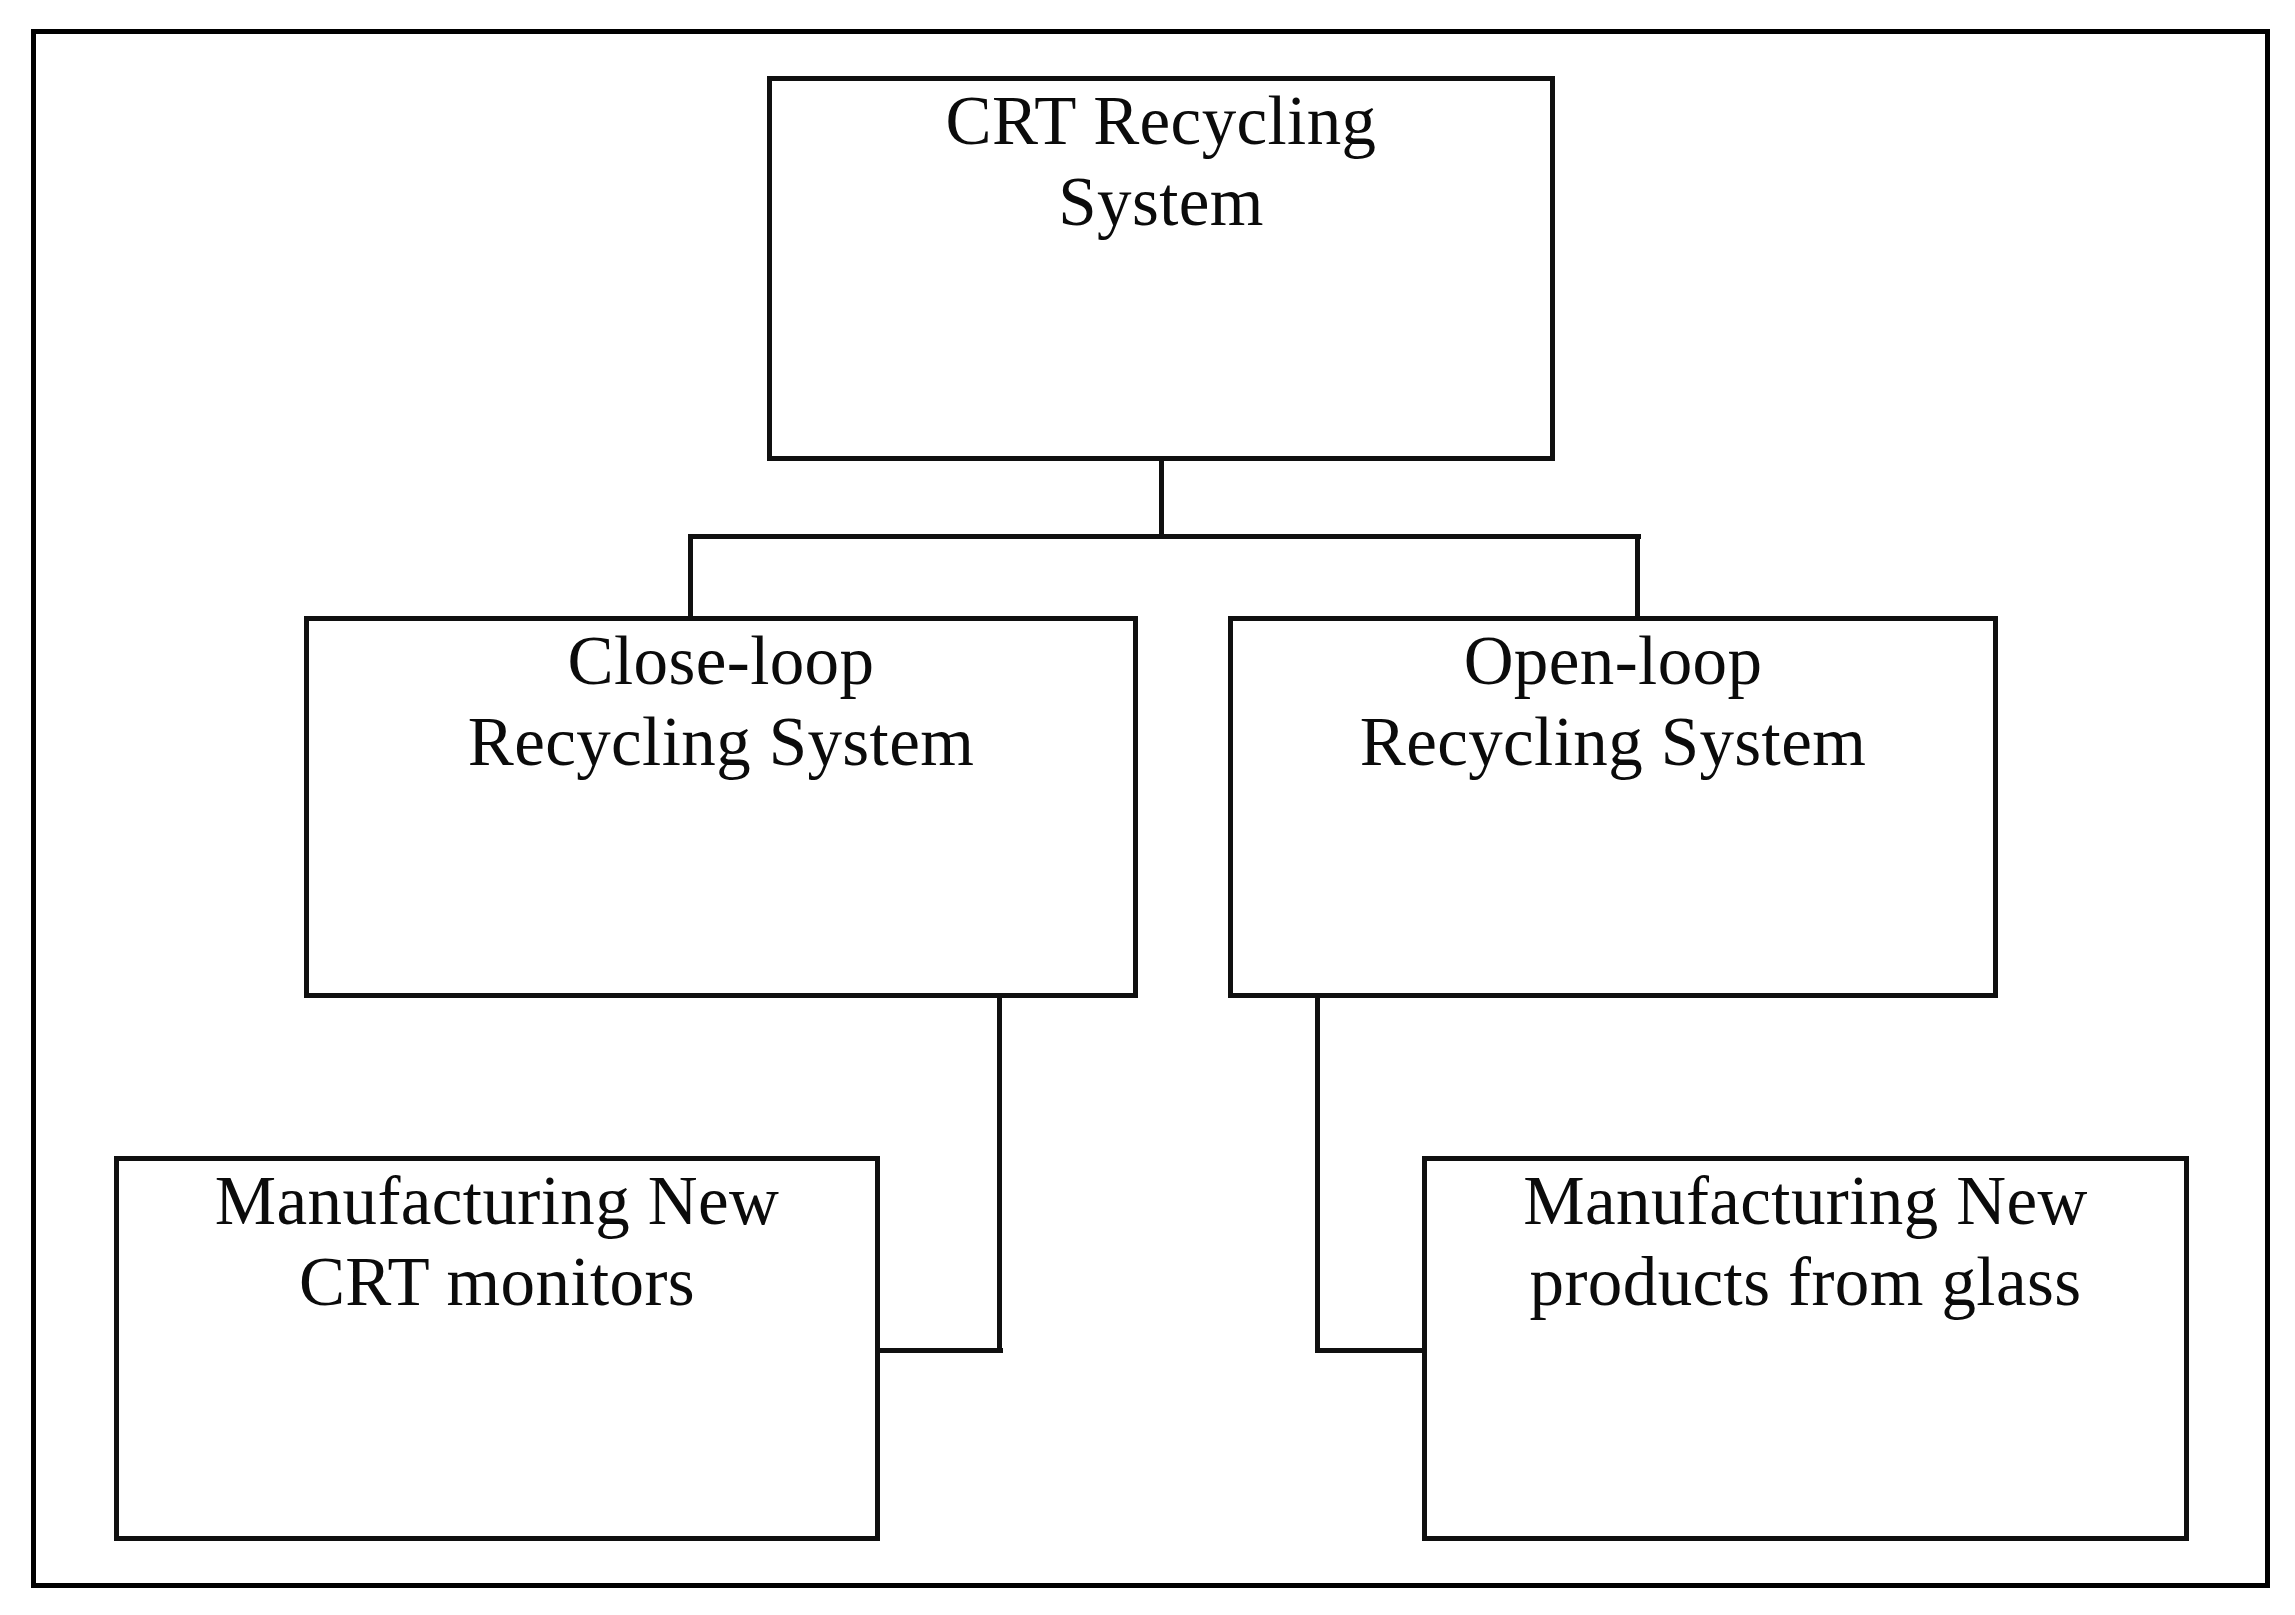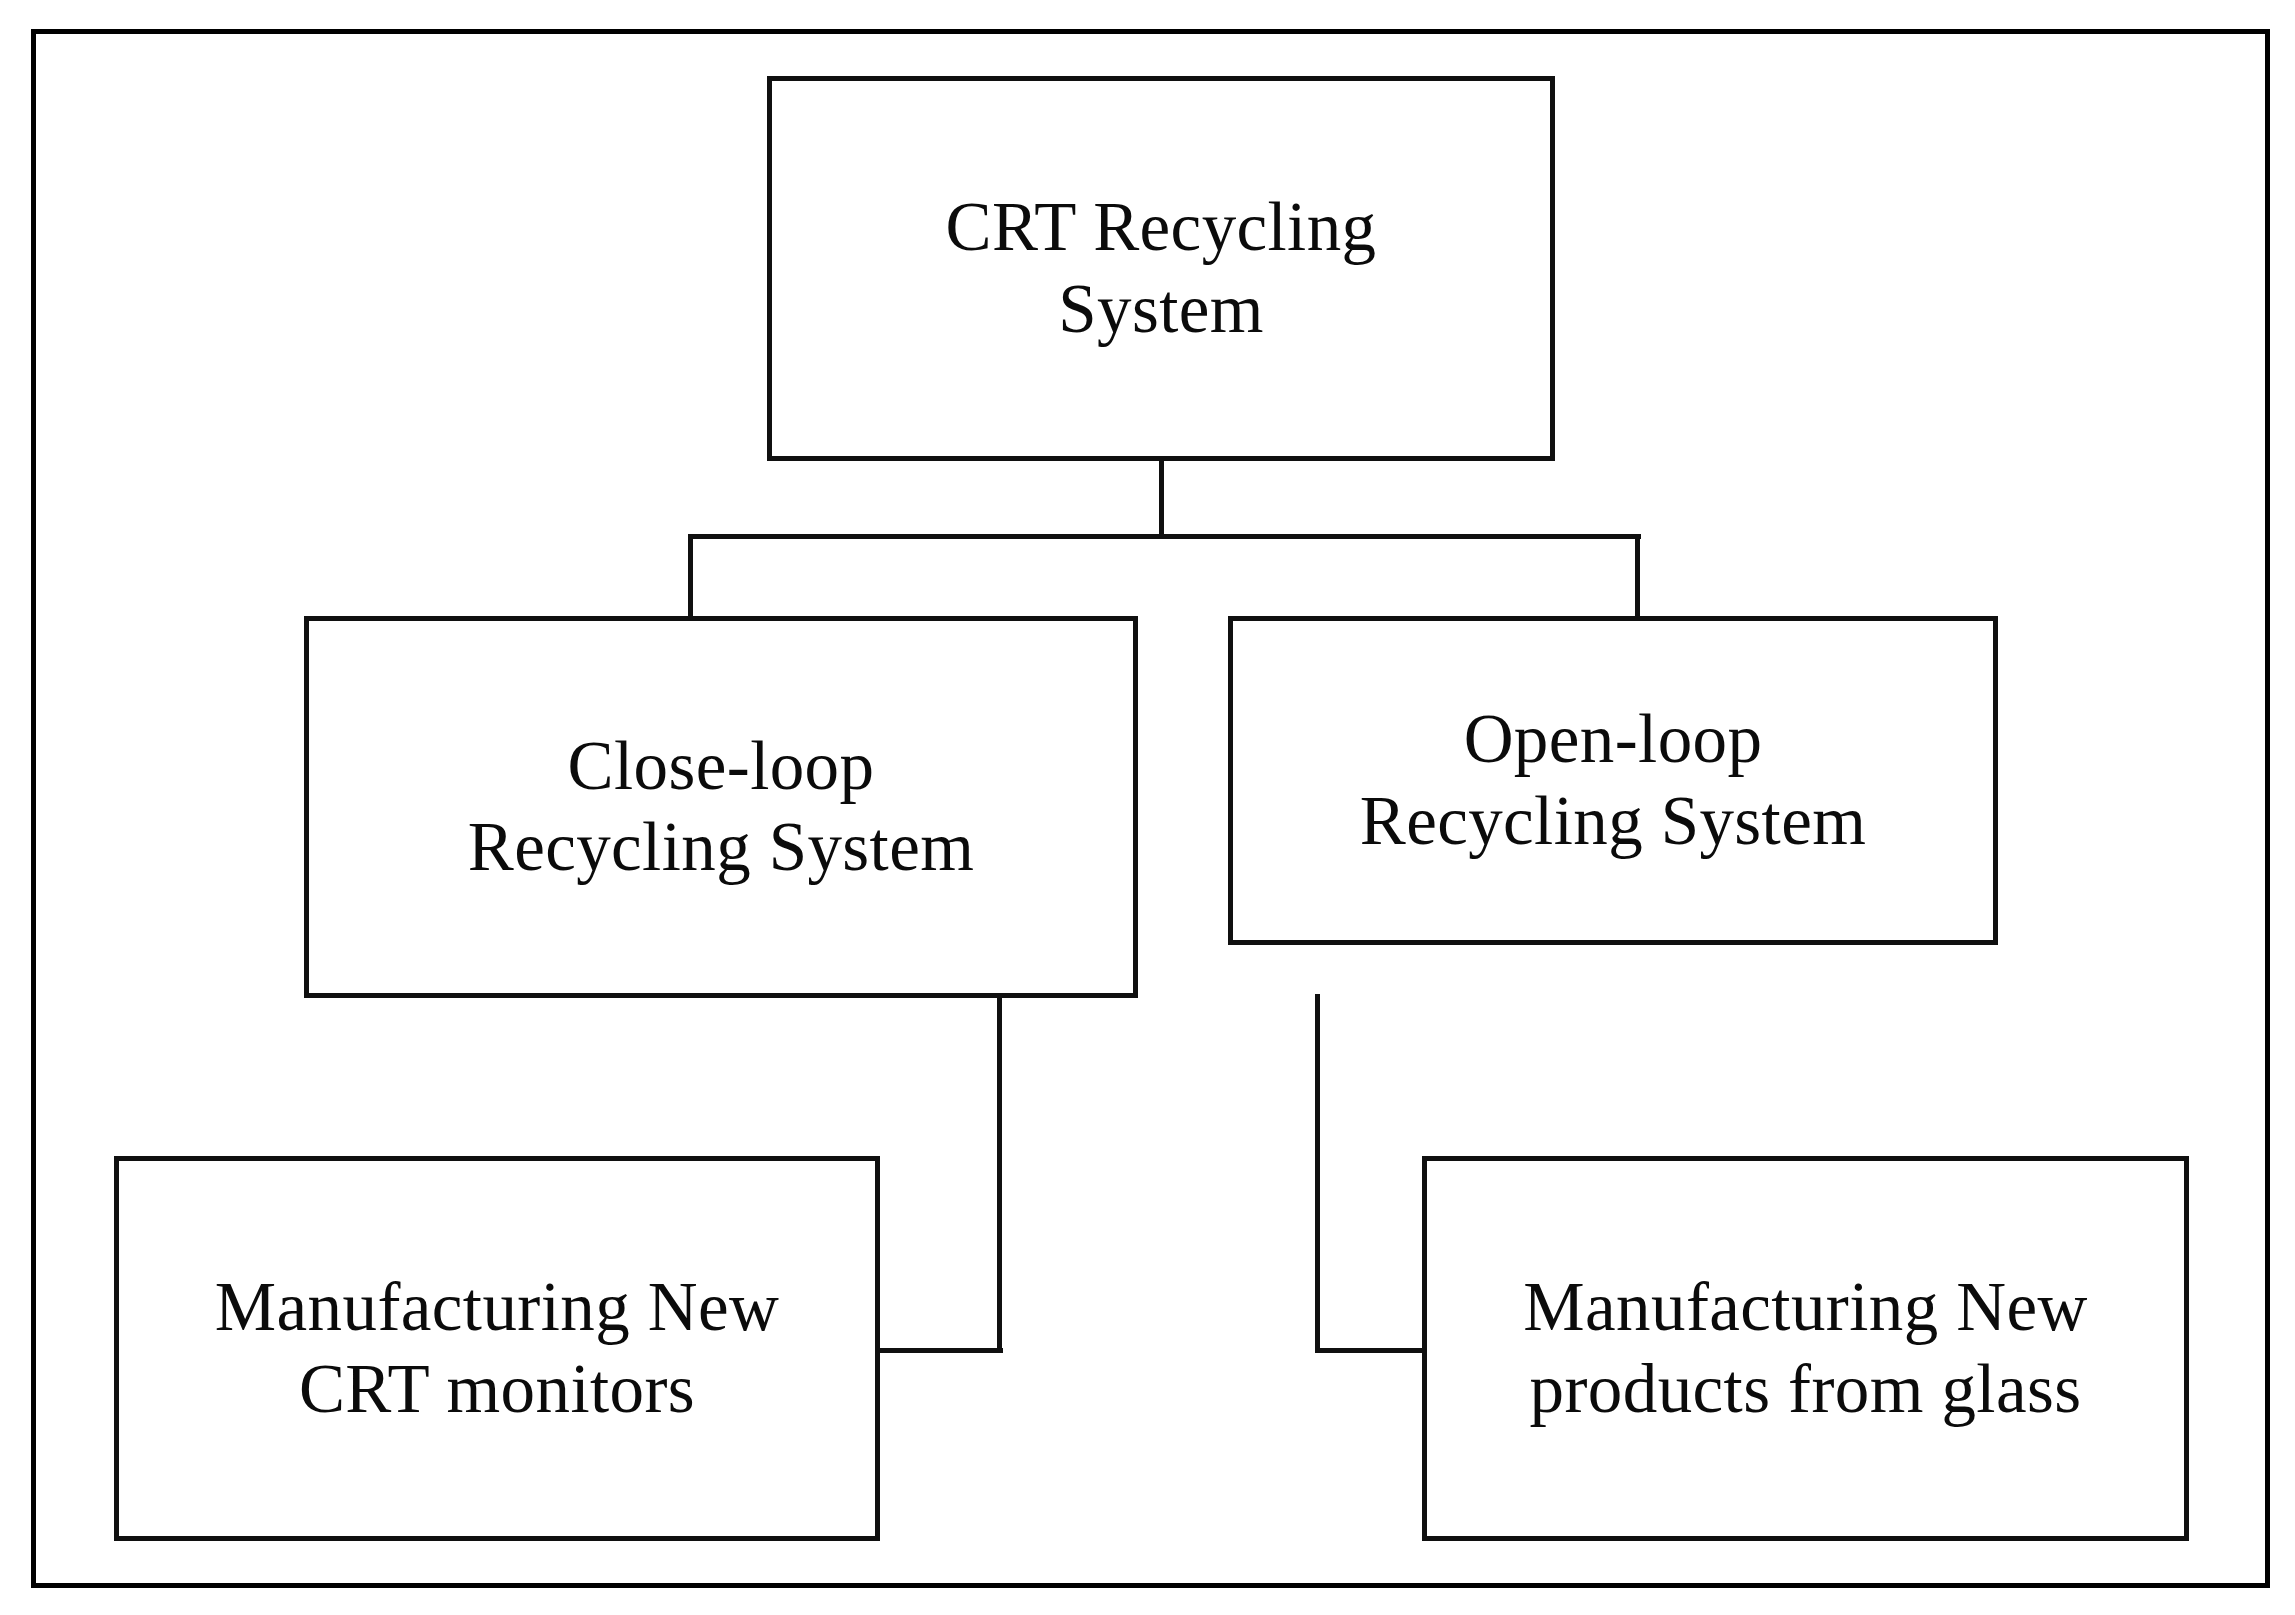--- a/index.html
+++ b/index.html
@@ -34,21 +34,20 @@
     background: #ffffff;
   }
 
   
   .node-box {
     position: absolute;
     box-sizing: border-box;
     border: 5px solid #101010;
     background: #ffffff;
     display: flex;
-    align-items: center;
     justify-content: center;
     text-align: center;
     z-index: 3;
   }
 
   .node-label {
     font-family: "Liberation Serif", "DejaVu Serif", serif;
     color: #0b0b0b;
     line-height: 1.18;
     letter-spacing: 0.4px;
@@ -70,21 +69,21 @@
     top: 616px;
     width: 834px;
     height: 382px;
   }
   #node-closed-loop .node-label { font-size: 69px; }
 
   #node-open-loop {
     left: 1228px;
     top: 616px;
     width: 770px;
-    height: 329px;
+    height: 382px;
   }
   #node-open-loop .node-label { font-size: 69px; }
 
   #node-new-crt {
     left: 114px;
     top: 1156px;
     width: 766px;
     height: 385px;
   }
   #node-new-crt .node-label { font-size: 69px; }

